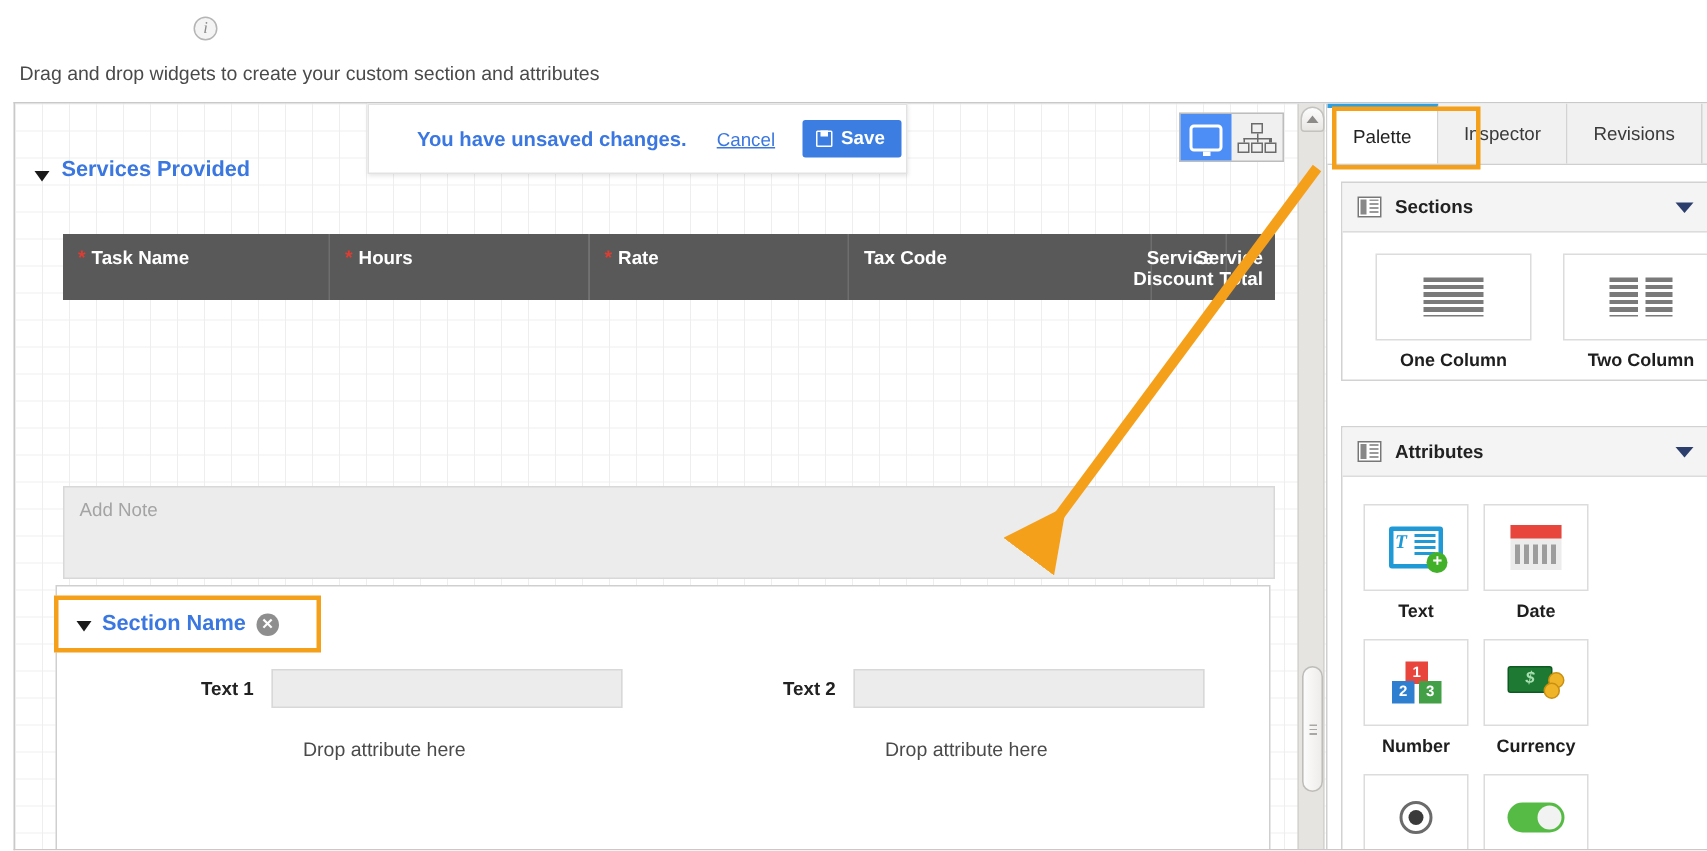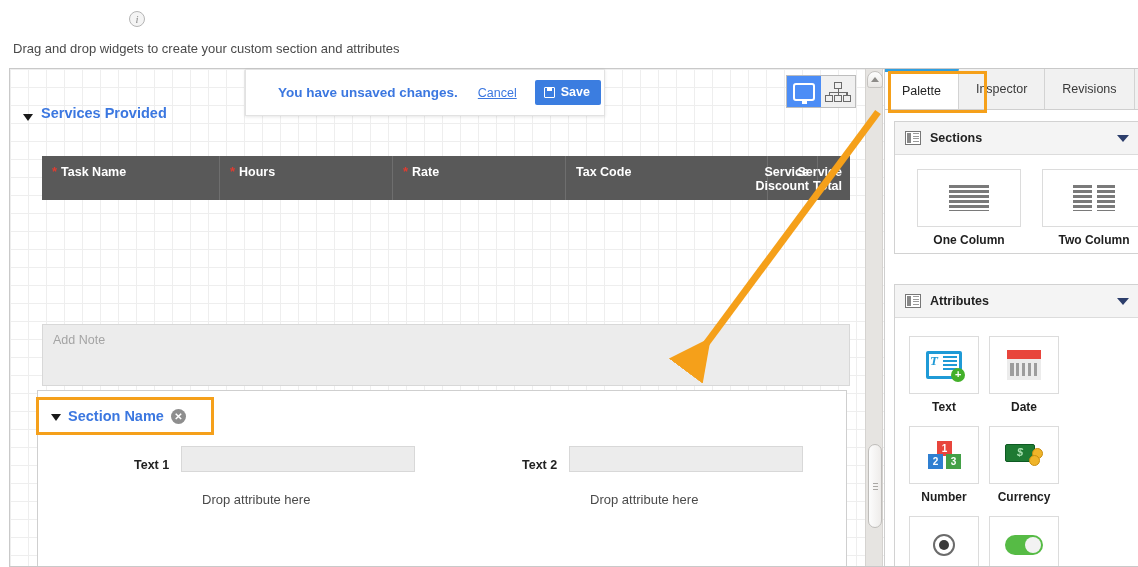--- a/index.html
+++ b/index.html
@@ -116,21 +116,21 @@
   .sec-name-box {
     position: absolute; left: 26px; top: 328px; width: 178px; height: 38px;
     border: 3px solid #f5a01a; background: #ffffff;
     display: flex; align-items: center; padding-left: 12px; gap: 7px;
   }
   .x-icon {
     width: 15px; height: 15px; border-radius: 50%; background: #8e8e8e;
     color: #ffffff; font-size: 10px; font-weight: bold; text-align: center;
     line-height: 15px; font-family: "Liberation Sans", sans-serif;
   }
-  .fld { position: absolute; display: flex; align-items: flex-end; gap: 12px; }
+  .fld { position: absolute; display: flex; align-items: center; gap: 12px; }
   .fld-lbl { font-size: 12.5px; color: #222; font-weight: bold; }
   .fld-in {
     width: 234px; height: 26px; background: #ececec; border: 1px solid #d8d8d8;
   }
   .drop-hint { position: absolute; font-size: 13px; color: #4a4a4a; }
 
   
   .view-toggle {
     position: absolute; left: 786px; top: 75px; width: 70px; height: 33px;
     border: 1px solid #bdbdbd; display: flex; background: #f0f0f0; z-index: 6;

